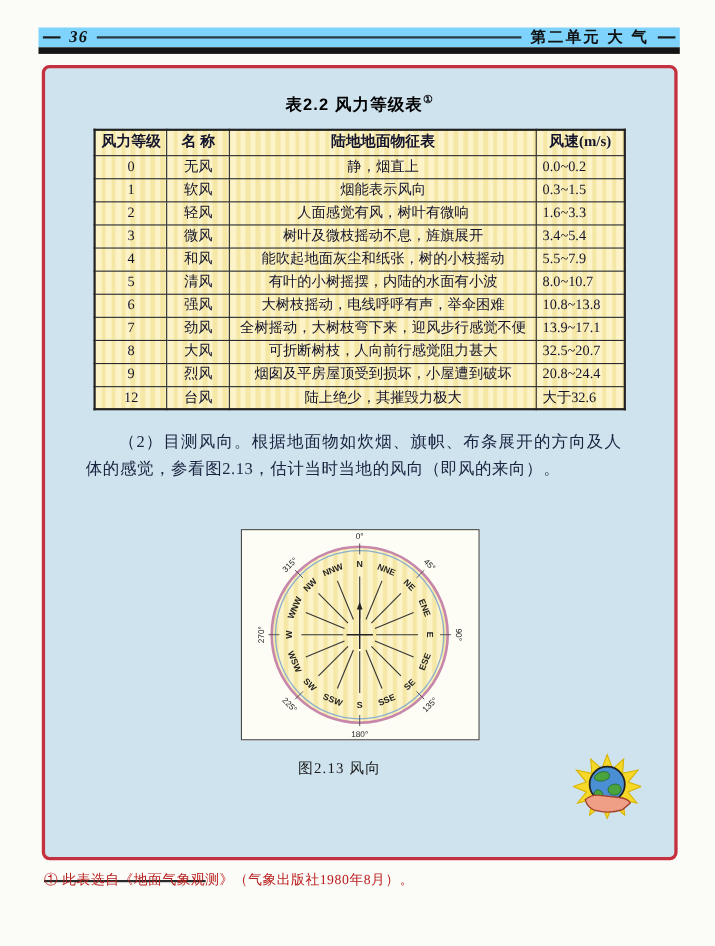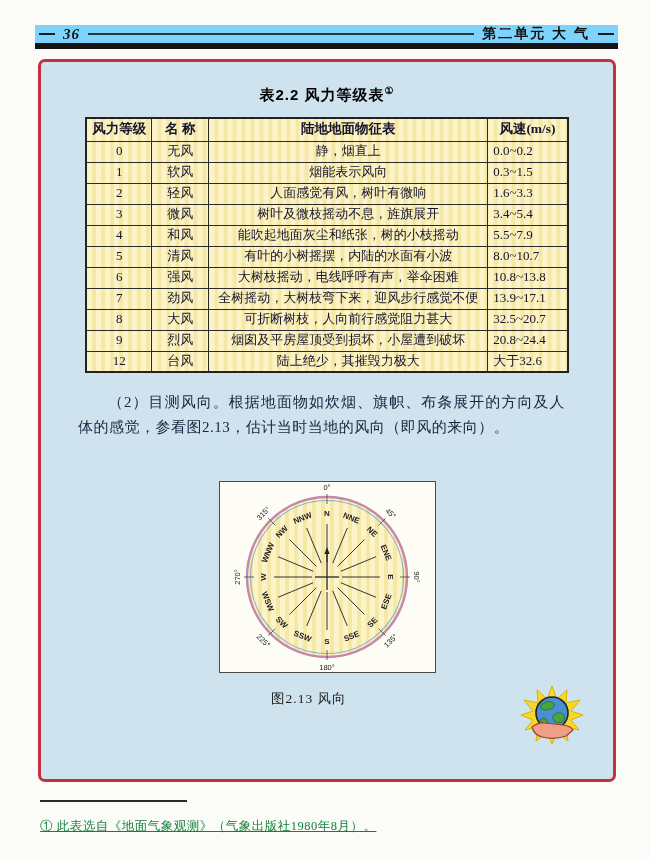--- a/index.html
+++ b/index.html
@@ -52,21 +52,21 @@
     border:1px solid #4a4a4a; display:flex; align-items:center; justify-content:center;
   }
   .figure-box svg { display:block; }
 
   .caption-row { position:relative; margin-top:17px; height:60px; }
   .figure-caption { position:absolute; left:230px; top:0; font-size:13.5px; color:#1a1a1a; letter-spacing:1px; }
   .globe-wrap { position:absolute; right:30px; top:-6px; }
 
   
   .footnote-rule { position:absolute; left:40px; top:800px; width:147px; border-top:2px solid #2a2a2a; }
-  .footnote { position:absolute; left:40px; top:818px; font-size:12.5px; color:#15803d; letter-spacing:.5px;text-decoration:underline; }
+  .footnote { position:absolute; left:40px; top:792px; font-size:12.5px; color:#b91c1c; letter-spacing:.5px; }
 </style>
 </head>
 <body>
 
 <div class="page">
 
   <div class="header-band">
     <span class="hb-dash"></span>
     <span class="page-number">36</span>
     <span class="hb-line"></span>

